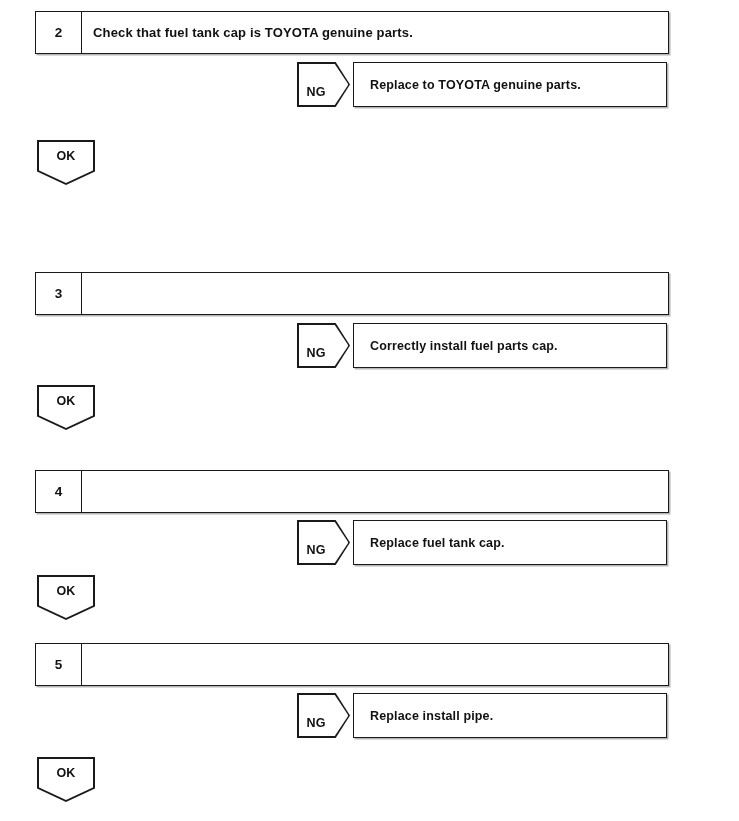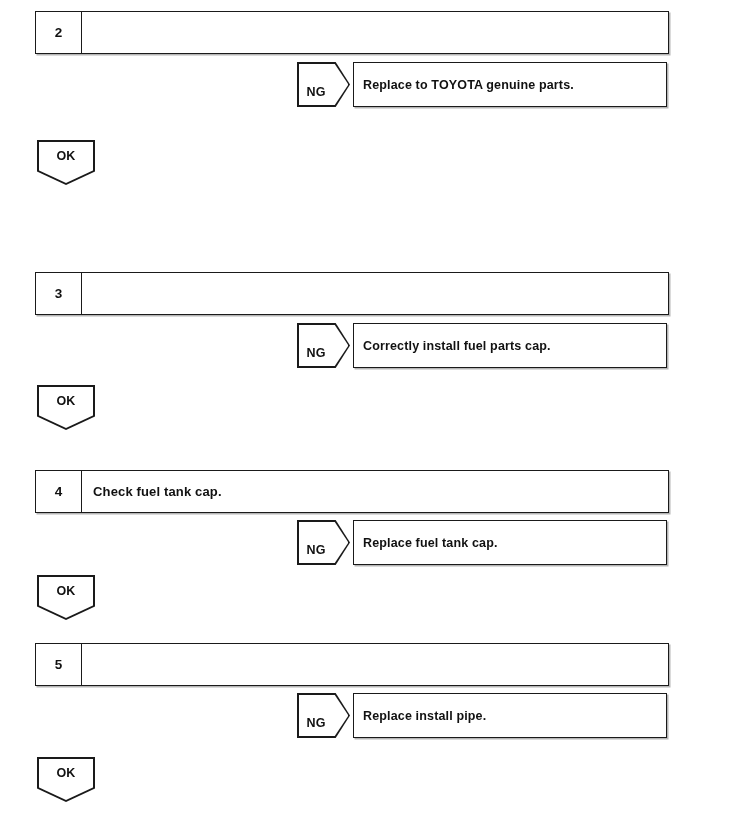--- a/index.html
+++ b/index.html
@@ -120,21 +120,21 @@
     left: 56px;
     top: 0;
     width: 314px;
     height: 45px;
     box-sizing: border-box;
     border: 1.6px solid #1a1a1a;
     background: #ffffff;
     box-shadow: 1.5px 1.5px 0 rgba(90,90,90,0.45);
     display: flex;
     align-items: center;
-    padding-left: 9px;
+    padding-left: 16px;
     font-size: 12.5px;
     font-weight: bold;
     letter-spacing: 0.15px;
   }
 
   
   .ok-marker {
     position: absolute;
     left: 37px;
     width: 58px;
@@ -171,20 +171,21 @@
     letter-spacing: 0.2px;
   }
 </style>
 </head>
 <body>
 
 <div id="flow">
     <div class="step-row" style="top: 11px;">
       <div class="step-box">
         <div class="step-num">2</div>
+        <div class="step-text">Check that fuel tank cap is TOYOTA genuine parts.</div>
       </div>
     </div>
     <div class="ng-row" style="top: 62px;">
       <div class="ng-tag">
         <div class="shape"></div>
         <div class="fill"></div>
         <div class="lbl">NG</div>
       </div>
       <div class="ng-action">Replace to TOYOTA genuine parts.</div>
     </div>
@@ -207,21 +208,20 @@
       <div class="ng-action">Correctly install fuel parts cap.</div>
     </div>
     <div class="ok-marker" style="top: 385px;">
       <div class="shape"></div>
       <div class="fill"></div>
       <div class="lbl">OK</div>
     </div>
     <div class="step-row" style="top: 470px;">
       <div class="step-box">
         <div class="step-num">4</div>
-        <div class="step-text">Check fuel tank cap.</div>
       </div>
     </div>
     <div class="ng-row" style="top: 520px;">
       <div class="ng-tag">
         <div class="shape"></div>
         <div class="fill"></div>
         <div class="lbl">NG</div>
       </div>
       <div class="ng-action">Replace fuel tank cap.</div>
     </div>

